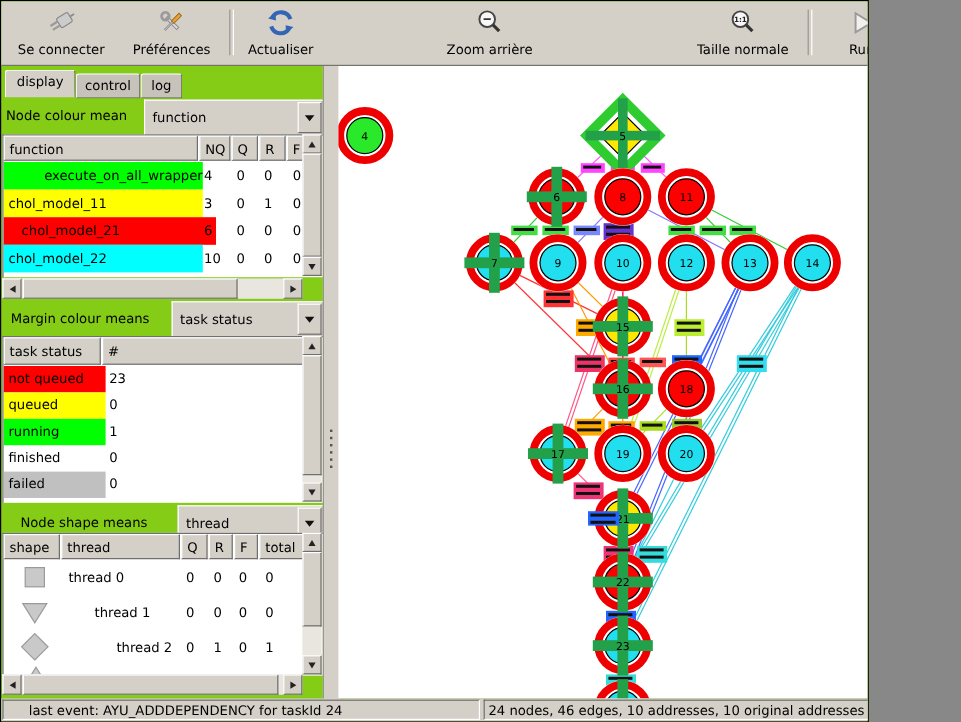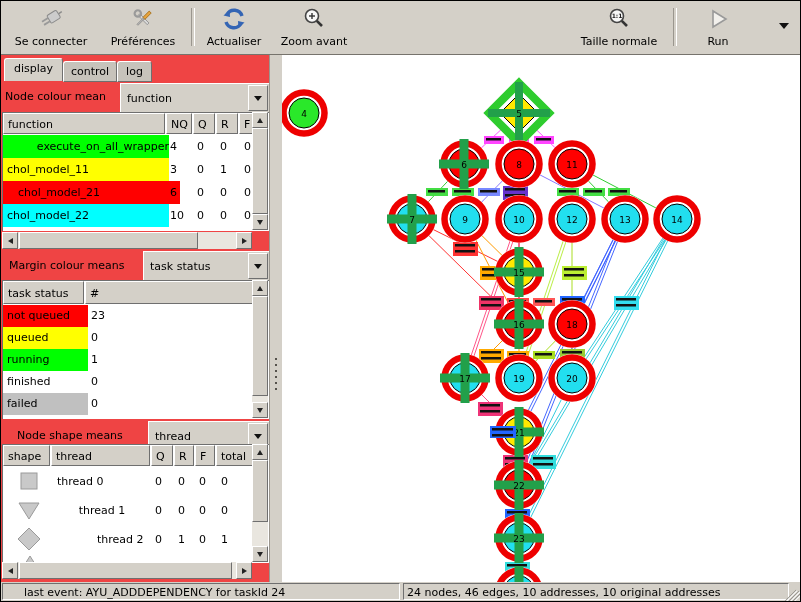--- a/index.html
+++ b/index.html
@@ -1,18 +1,18 @@
 <!DOCTYPE html>
 <html><head>
 <meta charset="utf-8">
 <style>
   html,body{margin:0;padding:0;background:#888;}
   #window{
-    position:relative;width:801px;height:602px;box-sizing:border-box;
-    border:1px solid #000;background:#ef4444;overflow:hidden;
+    position:relative;width:724px;height:602px;box-sizing:border-box;
+    border:1px solid #000;background:#84cc16;overflow:hidden;
     font-family:"DejaVu Sans","Liberation Sans",sans-serif;font-size:11px;color:#000;
   }
   .abs{position:absolute;}
   
   #toolbar{left:0;top:0;width:799px;height:53px;background:#d4d0c8;border-bottom:1px solid #76736c;}
   .tb-item{position:absolute;top:3px;height:48px;text-align:center;cursor:default;}
   .tb-item .ticon{height:30px;display:flex;align-items:center;justify-content:center;}
   .tb-item .tlabel{height:15px;line-height:15px;font-size:11px;white-space:nowrap;}
   .tb-sep{position:absolute;top:7px;width:2px;height:38px;border-left:1px solid #9a968e;border-right:1px solid #fff;}
   .caret-down{width:0;height:0;border-left:5px solid transparent;border-right:5px solid transparent;border-top:6px solid #111;}
@@ -97,30 +97,29 @@
             <g fill="none" stroke="#3465b4" stroke-width="3.4">
               <path d="M21 10 A 8.2 8.2 0 0 0 6 8.5"></path>
               <path d="M5 16 A 8.2 8.2 0 0 0 20 17.5"></path>
             </g>
             <path d="M8.5 4 L2.5 9.5 L9 11 Z" fill="#3465b4"></path>
             <path d="M17.5 22 L23.5 16.5 L17 15 Z" fill="#3465b4"></path>
           </svg>
       </div>
       <div class="tlabel">Actualiser</div>
     </div>
-    <div class="tb-item" style="left:272px;width:82px;">
+    <div class="tb-item" style="left:358px;width:98px;">
       <div class="ticon">
         <svg width="26" height="26" viewBox="0 0 26 26">
             <circle cx="11" cy="10" r="6.5" fill="#f7f7f7" stroke="#444" stroke-width="1.6"></circle>
             <line x1="8" y1="10" x2="14" y2="10" stroke="#333" stroke-width="1.4"></line>
-            <line x1="11" y1="7" x2="11" y2="13" stroke="#333" stroke-width="1.4"></line>
             <line x1="15.8" y1="14.8" x2="21" y2="20" stroke="#333" stroke-width="2.6"></line>
           </svg>
       </div>
-      <div class="tlabel">Zoom avant</div>
+      <div class="tlabel">Zoom arrière</div>
     </div>
     <div class="tb-item" style="left:570px;width:96px;">
       <div class="ticon">
         <svg width="26" height="26" viewBox="0 0 26 26">
             <circle cx="11" cy="10" r="6.5" fill="#f7f7f7" stroke="#444" stroke-width="1.6"></circle>
             <text x="11" y="12.4" text-anchor="middle" font-size="6" font-weight="bold" fill="#222" font-family="DejaVu Sans,sans-serif">1:1</text>
             <line x1="15.8" y1="14.8" x2="21" y2="20" stroke="#333" stroke-width="2.6"></line>
           </svg>
       </div>
       <div class="tlabel">Taille normale</div>

